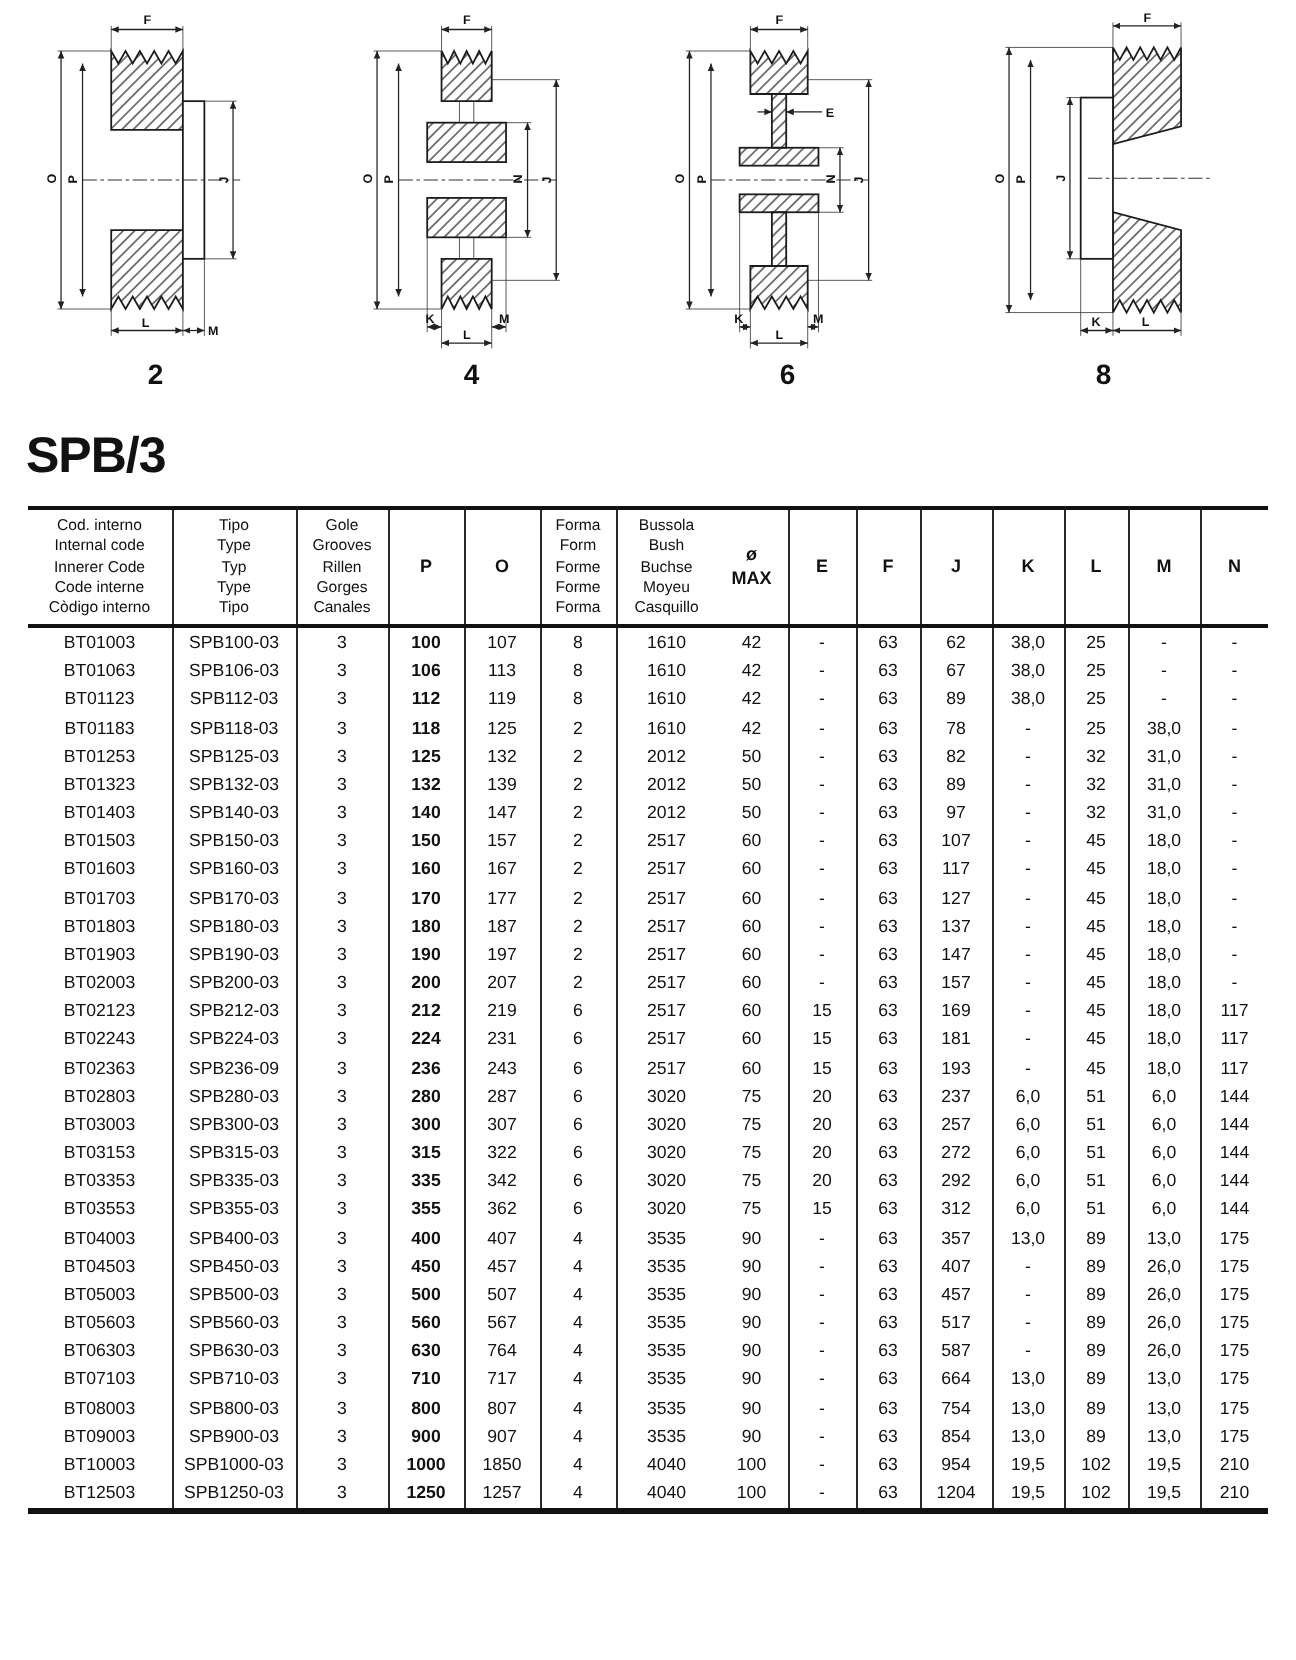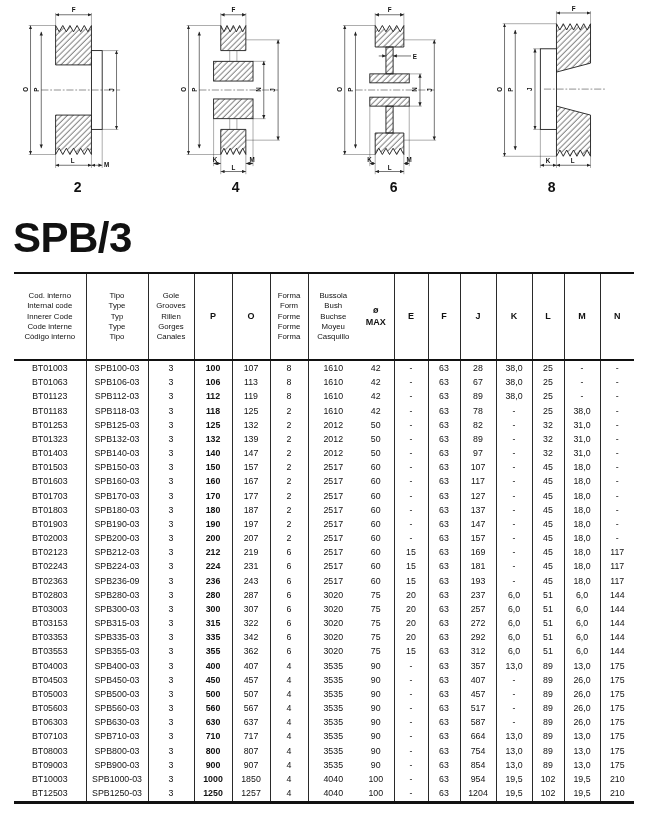--- a/index.html
+++ b/index.html
@@ -13,29 +13,29 @@
   .fig svg { width:140px; height:172px; }
   .fig-caption { font-weight:bold; font-size:14px; margin-top:3px; letter-spacing:.5px; }
   svg text { font-family:"Liberation Sans", sans-serif; font-weight:bold; font-size:7px; fill:#111; }
   .part { fill:url(#hch); stroke:#1c1c1c; stroke-width:1; }
   .dim { stroke:#222; stroke-width:.7; fill:none; }
   .ext { stroke:#333; stroke-width:.45; fill:none; }
   .cl  { stroke:#333; stroke-width:.6; stroke-dasharray:8 2 2 2; fill:none; }
   .box { fill:#fff; stroke:#1c1c1c; stroke-width:1; }
 
   
-  .page-title { font-size:42px; font-weight:bold; letter-spacing:-.5px; margin:4px 0 10px 13px; }
+  .page-title { font-size:25px; font-weight:bold; letter-spacing:-.5px; margin:4px 0 10px 13px; }
 
   
   table { border-collapse:collapse; table-layout:fixed; width:620px; margin:0 14px;
     border-top:2px solid #111; border-bottom:3px solid #111; }
   th, td { border-left:1px solid #2a2a2a; text-align:center; vertical-align:middle; }
   th:first-child, td:first-child, .no-left { border-left:none !important; }
   thead th { border-bottom:2px solid #111; font-size:7.8px; font-weight:normal;
-    white-space:pre-line; line-height:1.32; padding:17px 1px; }
+    white-space:pre-line; line-height:1.32; padding:3px 1px; }
   thead th.letter { font-size:9px; font-weight:bold; }
   tbody td { font-size:8.8px; padding:1.6px 1px; line-height:1.25; }
   tbody td.bold { font-weight:bold; }
 </style>
 </head>
 <body>
 
 <div class="page">
 
   <div class="diagram-strip">
@@ -263,21 +263,21 @@
           <td>BT01003</td>
           <td>SPB100-03</td>
           <td>3</td>
           <td class="bold">100</td>
           <td>107</td>
           <td>8</td>
           <td>1610</td>
           <td class="no-left">42</td>
           <td>-</td>
           <td>63</td>
-          <td>28</td>
+          <td>62</td>
           <td>38,0</td>
           <td>25</td>
           <td>-</td>
           <td>-</td>
         </tr>
         <tr>
           <td>BT01063</td>
           <td>SPB106-03</td>
           <td>3</td>
           <td class="bold">106</td>
@@ -682,21 +682,21 @@
           <td>-</td>
           <td>89</td>
           <td>26,0</td>
           <td>175</td>
         </tr>
         <tr>
           <td>BT06303</td>
           <td>SPB630-03</td>
           <td>3</td>
           <td class="bold">630</td>
-          <td>637</td>
+          <td>764</td>
           <td>4</td>
           <td>3535</td>
           <td class="no-left">90</td>
           <td>-</td>
           <td>63</td>
           <td>587</td>
           <td>-</td>
           <td>89</td>
           <td>26,0</td>
           <td>175</td>

